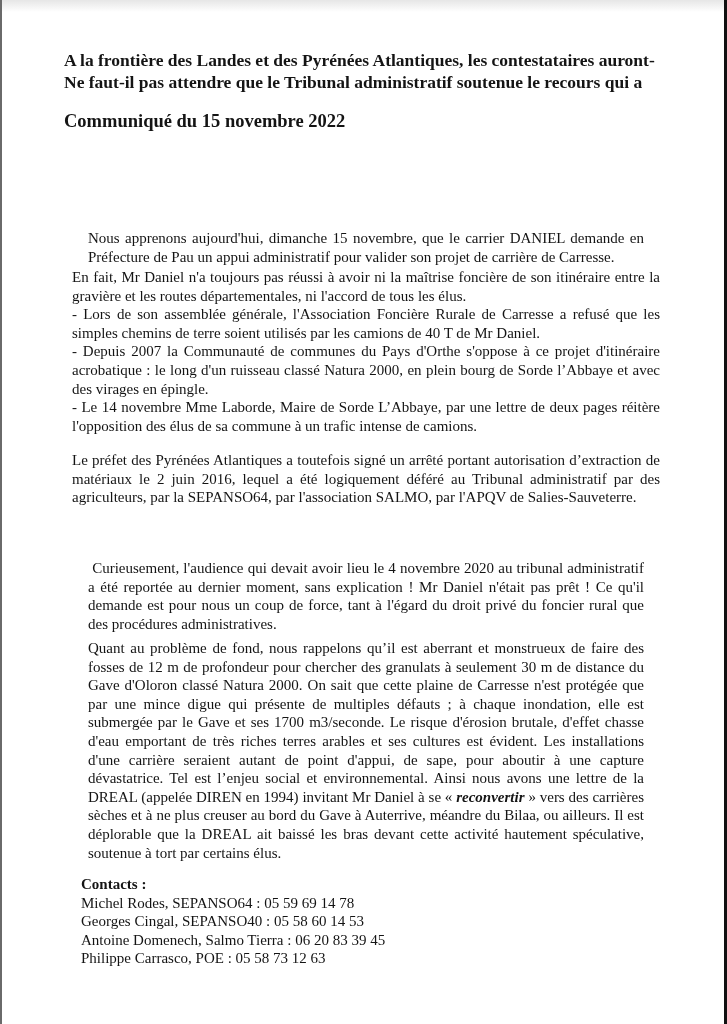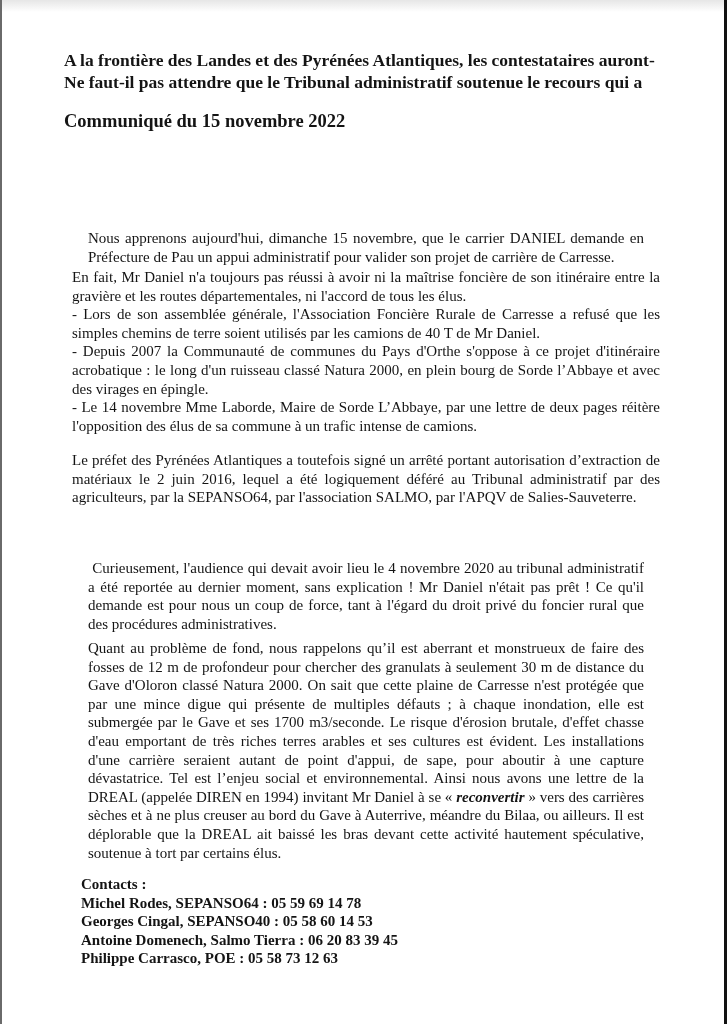--- a/index.html
+++ b/index.html
@@ -73,21 +73,21 @@
   .p6 { top: 822px; }
   .contacts {
     position: absolute;
     left: 70px;
     top: 875px;
     font-size: 15px;
     line-height: 18.6px;
     margin-left: 9px;
   }
   .contacts .heading { font-weight: bold; display: block; }
-  .contacts .contact { display: block; font-weight: bold; }
+  .contacts .contact { display: block; }
   em.emph { font-weight: bold; font-style: italic; }
 </style>
 </head>
 <body>
 
 <div class="page">
   <div class="top-shade"></div>
 
   <div class="header">
     <span class="title-line">A la frontière des Landes et des Pyrénées Atlantiques, les contestataires auront-</span>

